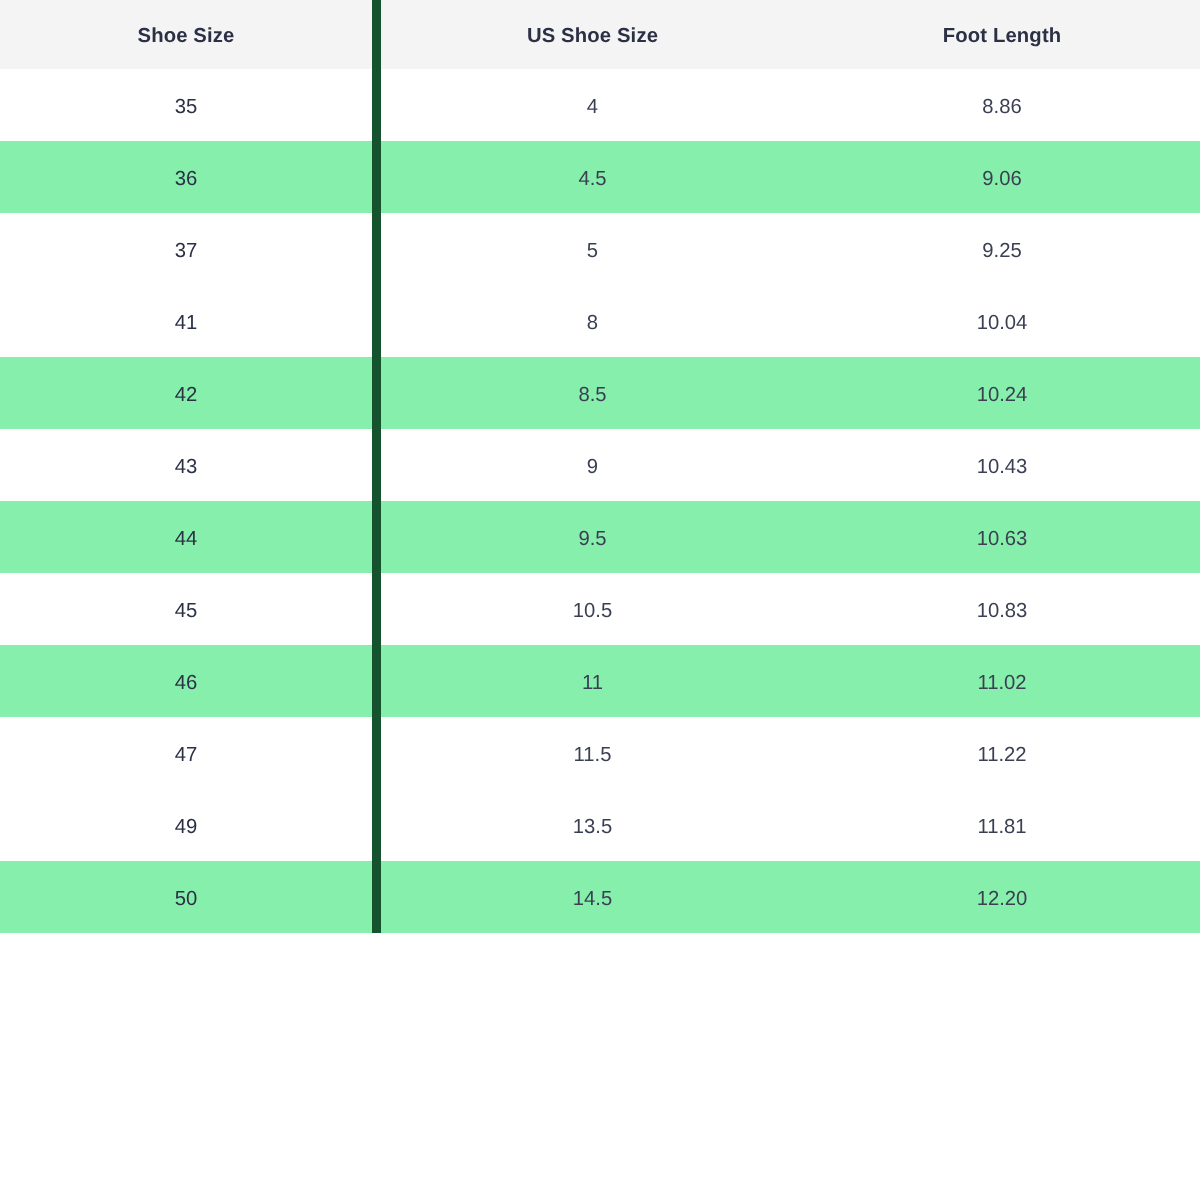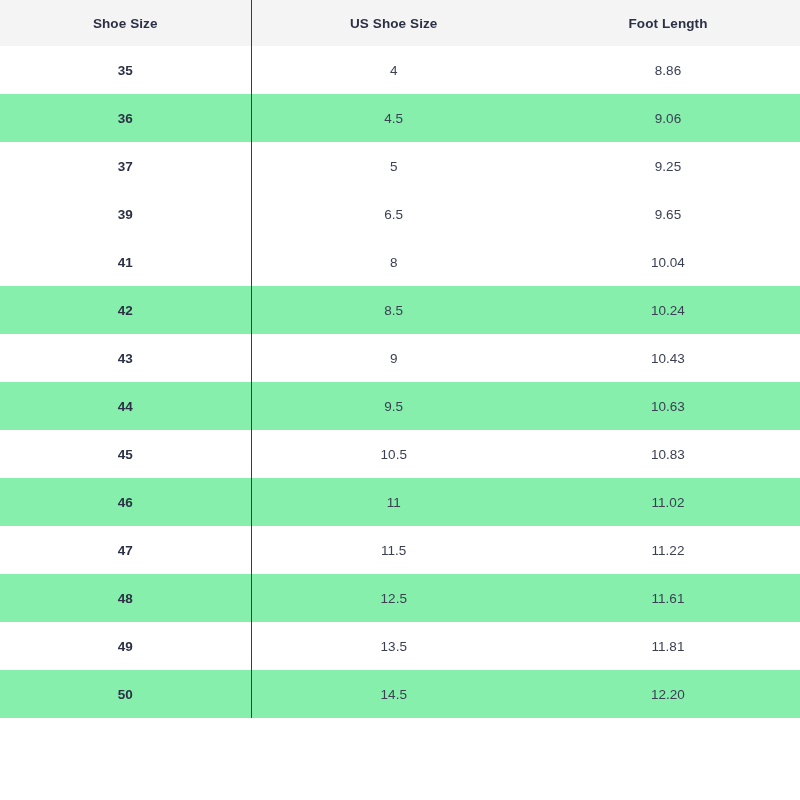--- a/index.html
+++ b/index.html
@@ -49,42 +49,42 @@
     color: #2b3044;
     text-align: center;
     vertical-align: middle;
     letter-spacing: 0.1px;
     white-space: nowrap;
   }
 
   
   thead th.col-divider,
   tbody td.col-divider {
-    border-right: 1px solid #14532d;
+    border-right: 6px solid #14532d;
   }
 
   tbody tr.data-row {
     height: 48px;
   }
   tbody tr.row-odd  { background: #ffffff; }
   tbody tr.row-even { background: #86efac; }
 
   tbody td {
     margin: 0;
     padding: 0 6px;
     height: 48px;
     text-align: center;
     vertical-align: middle;
     font-size: 13.5px;
     color: #2b3044;
     white-space: nowrap;
   }
 
   tbody td.cell-shoe {
-    font-weight: bold;
+    font-weight: normal;
     color: #2b3044;
     margin-left: 28px;
   }
 
   tbody td.cell-us,
   tbody td.cell-foot {
     font-weight: normal;
     color: #3a3f52;
   }
 </style>
@@ -115,25 +115,20 @@
           <td class="cell-shoe col-divider">36</td>
           <td class="cell-us">4.5</td>
           <td class="cell-foot">9.06</td>
         </tr>
         <tr class="data-row row-odd">
           <td class="cell-shoe col-divider">37</td>
           <td class="cell-us">5</td>
           <td class="cell-foot">9.25</td>
         </tr>
         <tr class="data-row row-odd">
-          <td class="cell-shoe col-divider">39</td>
-          <td class="cell-us">6.5</td>
-          <td class="cell-foot">9.65</td>
-        </tr>
-        <tr class="data-row row-odd">
           <td class="cell-shoe col-divider">41</td>
           <td class="cell-us">8</td>
           <td class="cell-foot">10.04</td>
         </tr>
         <tr class="data-row row-even">
           <td class="cell-shoe col-divider">42</td>
           <td class="cell-us">8.5</td>
           <td class="cell-foot">10.24</td>
         </tr>
         <tr class="data-row row-odd">
@@ -154,25 +149,20 @@
         <tr class="data-row row-even">
           <td class="cell-shoe col-divider">46</td>
           <td class="cell-us">11</td>
           <td class="cell-foot">11.02</td>
         </tr>
         <tr class="data-row row-odd">
           <td class="cell-shoe col-divider">47</td>
           <td class="cell-us">11.5</td>
           <td class="cell-foot">11.22</td>
         </tr>
-        <tr class="data-row row-even">
-          <td class="cell-shoe col-divider">48</td>
-          <td class="cell-us">12.5</td>
-          <td class="cell-foot">11.61</td>
-        </tr>
         <tr class="data-row row-odd">
           <td class="cell-shoe col-divider">49</td>
           <td class="cell-us">13.5</td>
           <td class="cell-foot">11.81</td>
         </tr>
         <tr class="data-row row-even">
           <td class="cell-shoe col-divider">50</td>
           <td class="cell-us">14.5</td>
           <td class="cell-foot">12.20</td>
         </tr>

